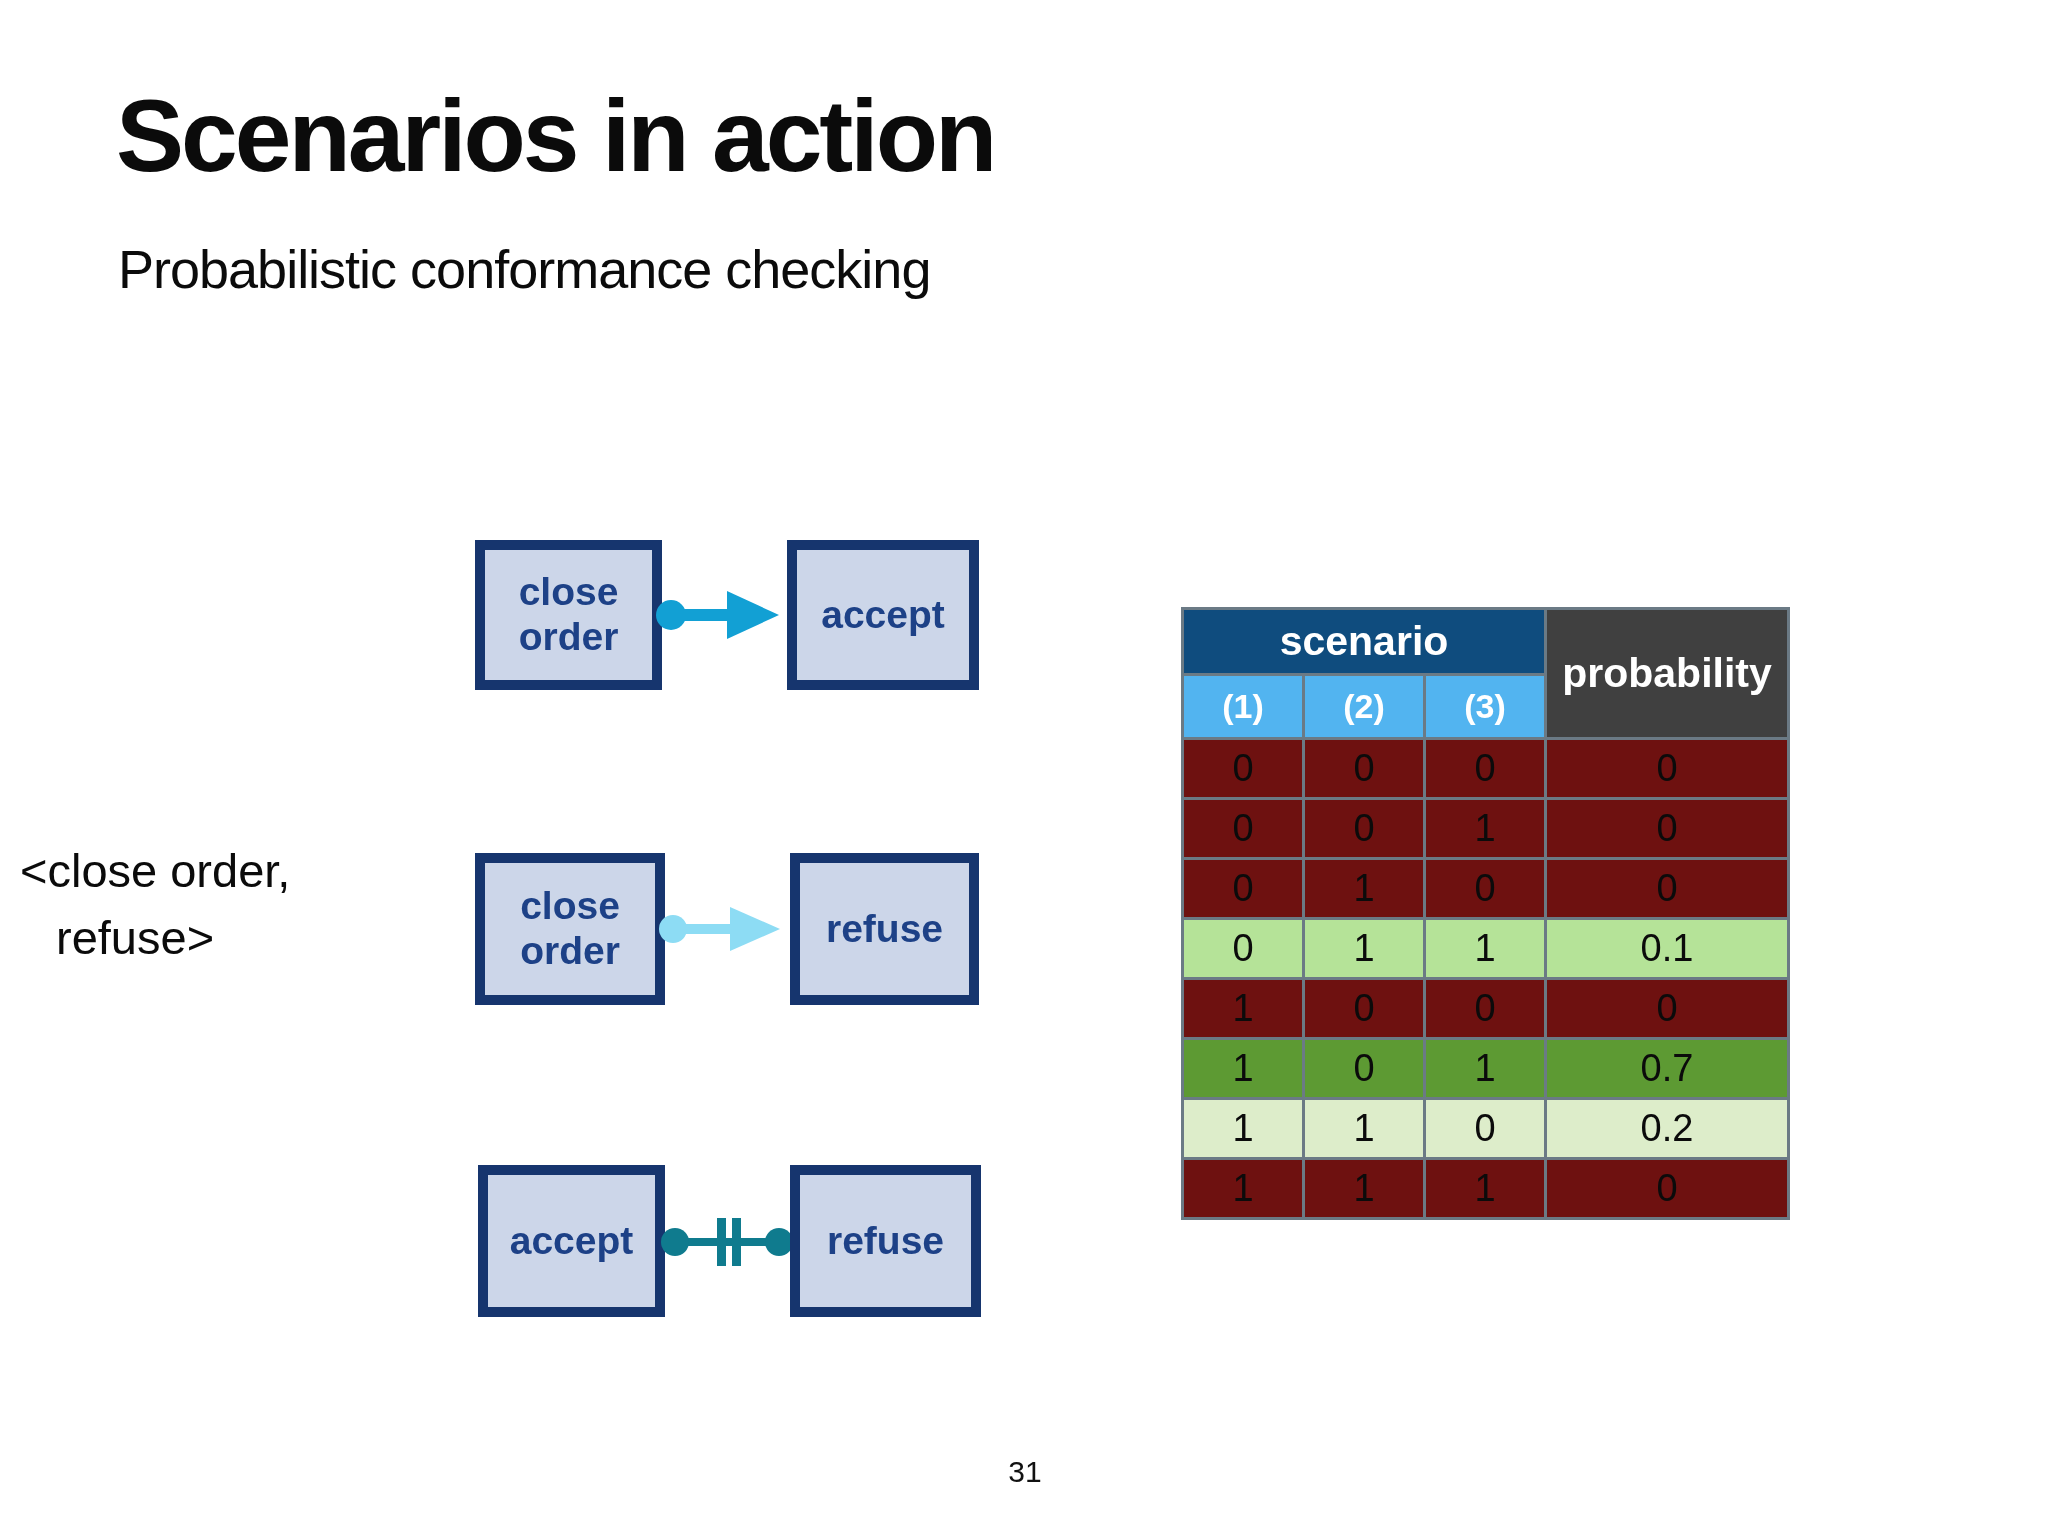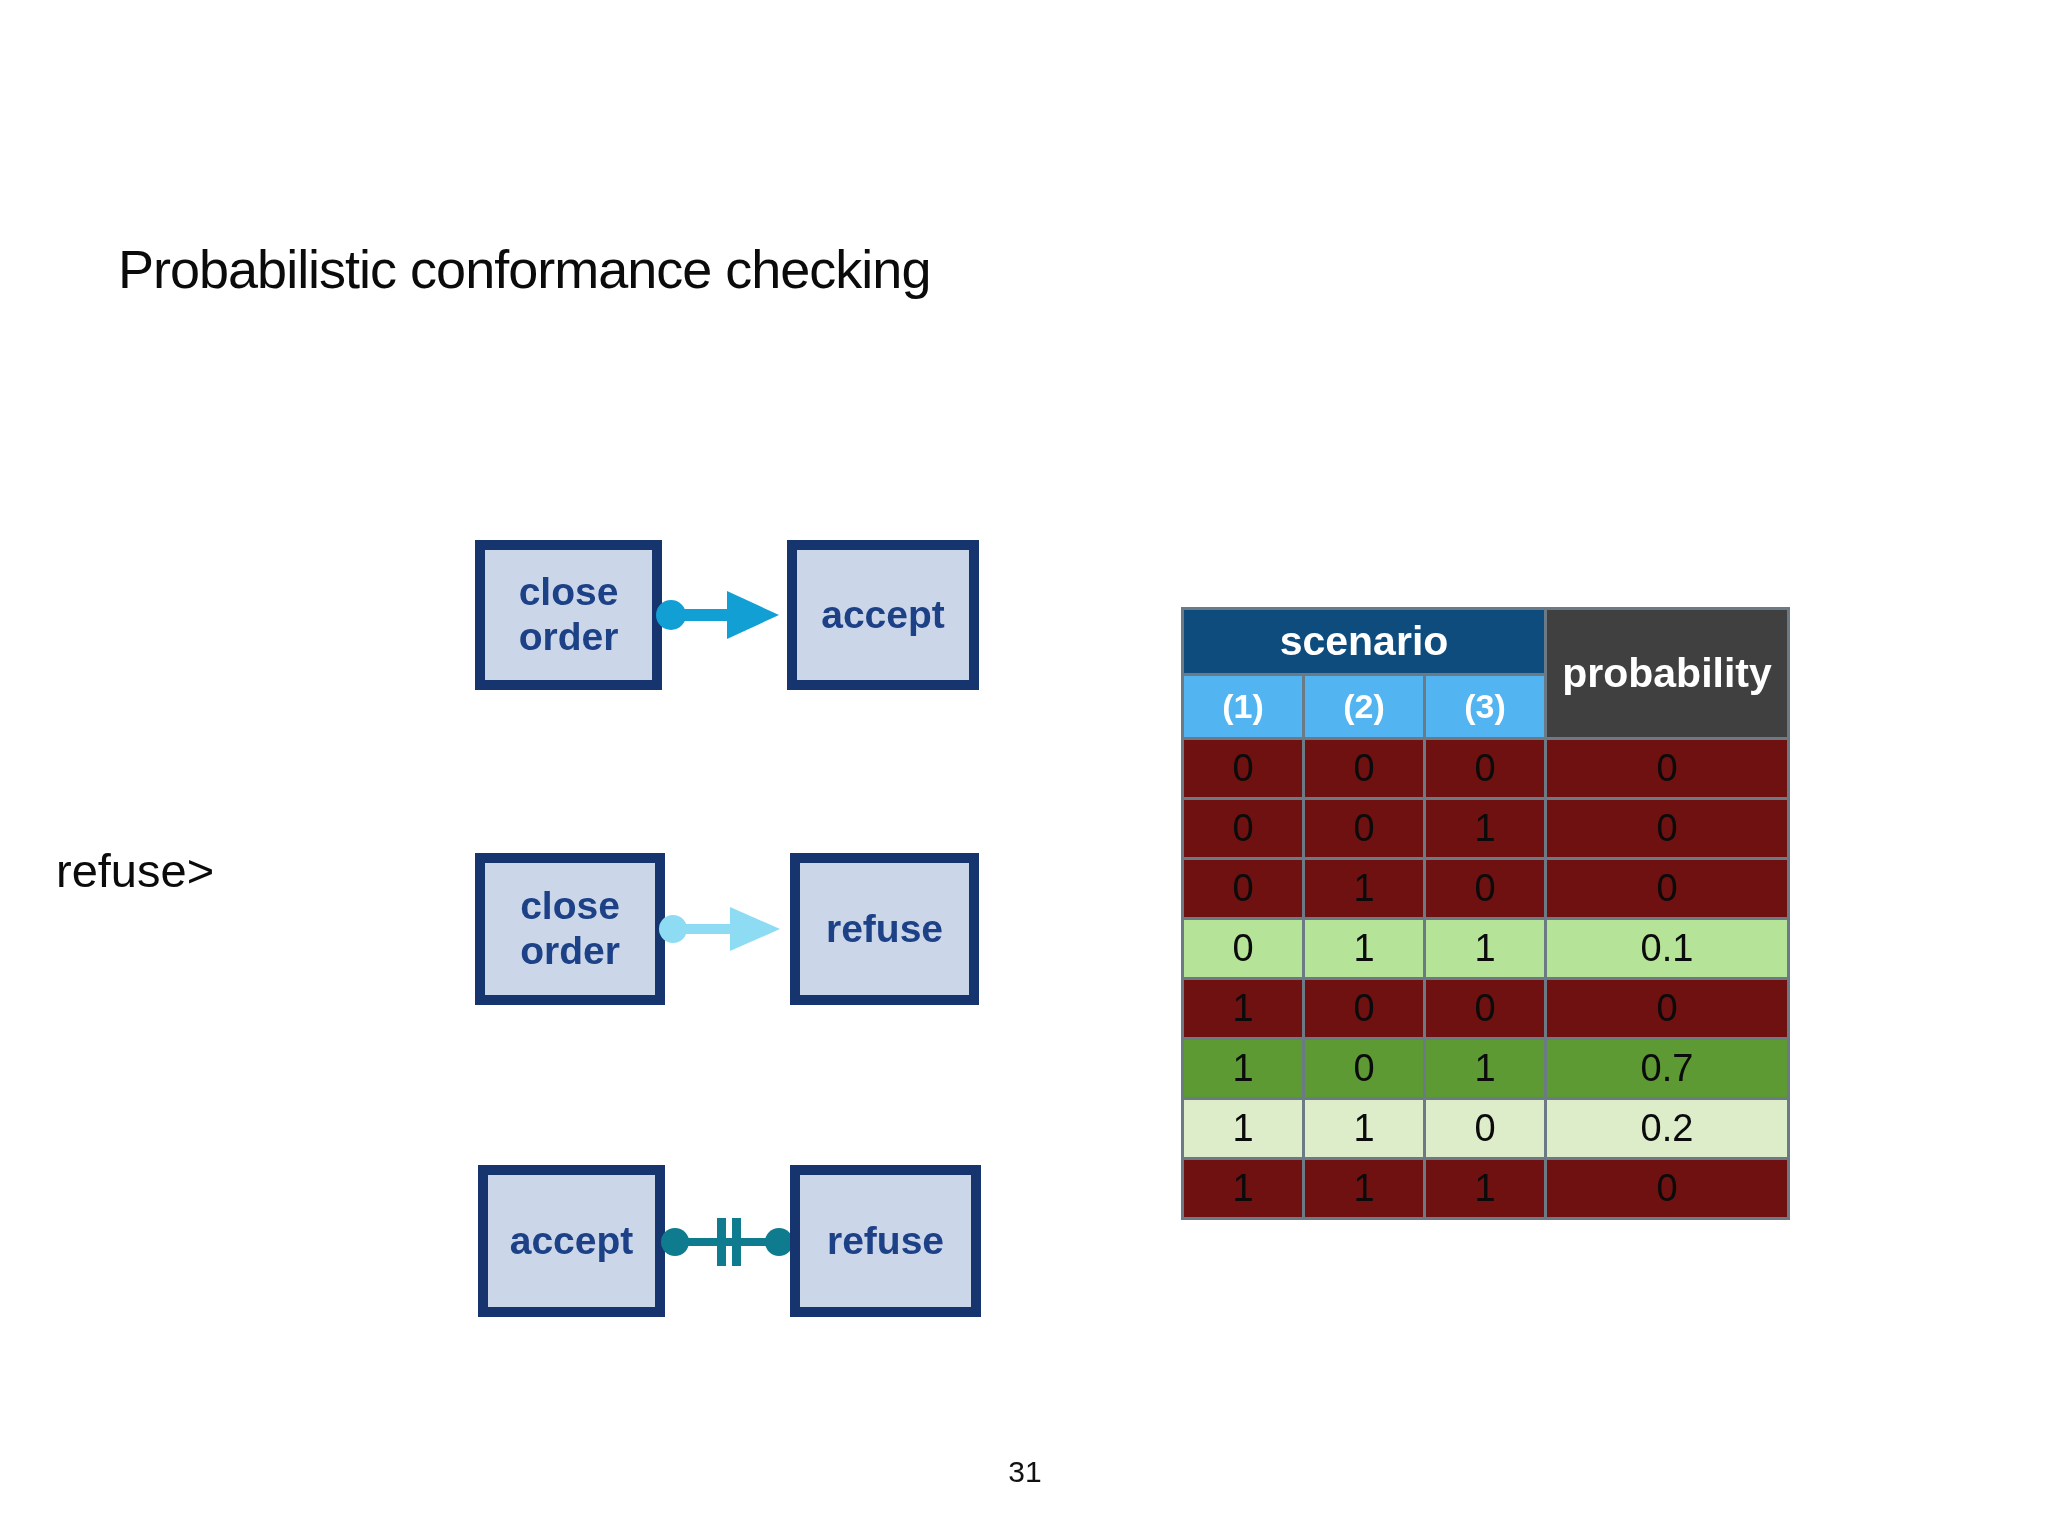--- a/index.html
+++ b/index.html
@@ -110,23 +110,25 @@
     color: #0b0b0b;
     font-size: 38px;
     font-weight: 400;
   }
 </style>
 </head>
 <body>
 
 <div id="slide">
 
+  <div class="title">Scenarios in action</div>
   <div class="subtitle">Probabilistic conformance checking</div>
 
   <div class="trace">
+    <div>&lt;close order,</div>
     <div class="indent">refuse&gt;</div>
   </div>
 
   <div class="activity-box" style="left:475px; top:540px; width:187px; height:150px;">
     <span>close order</span>
   </div>
   <svg class="connector" style="left: 655px; top: 584px; color: rgb(18, 160, 212);" width="136" height="62" viewBox="0 0 136 62">
     <circle cx="16" cy="31" r="15" fill="currentColor"></circle>
     <rect x="16" y="25" width="58" height="12" fill="currentColor"></rect>
     <polygon points="72,7 72,55 124,31" fill="currentColor"></polygon>

